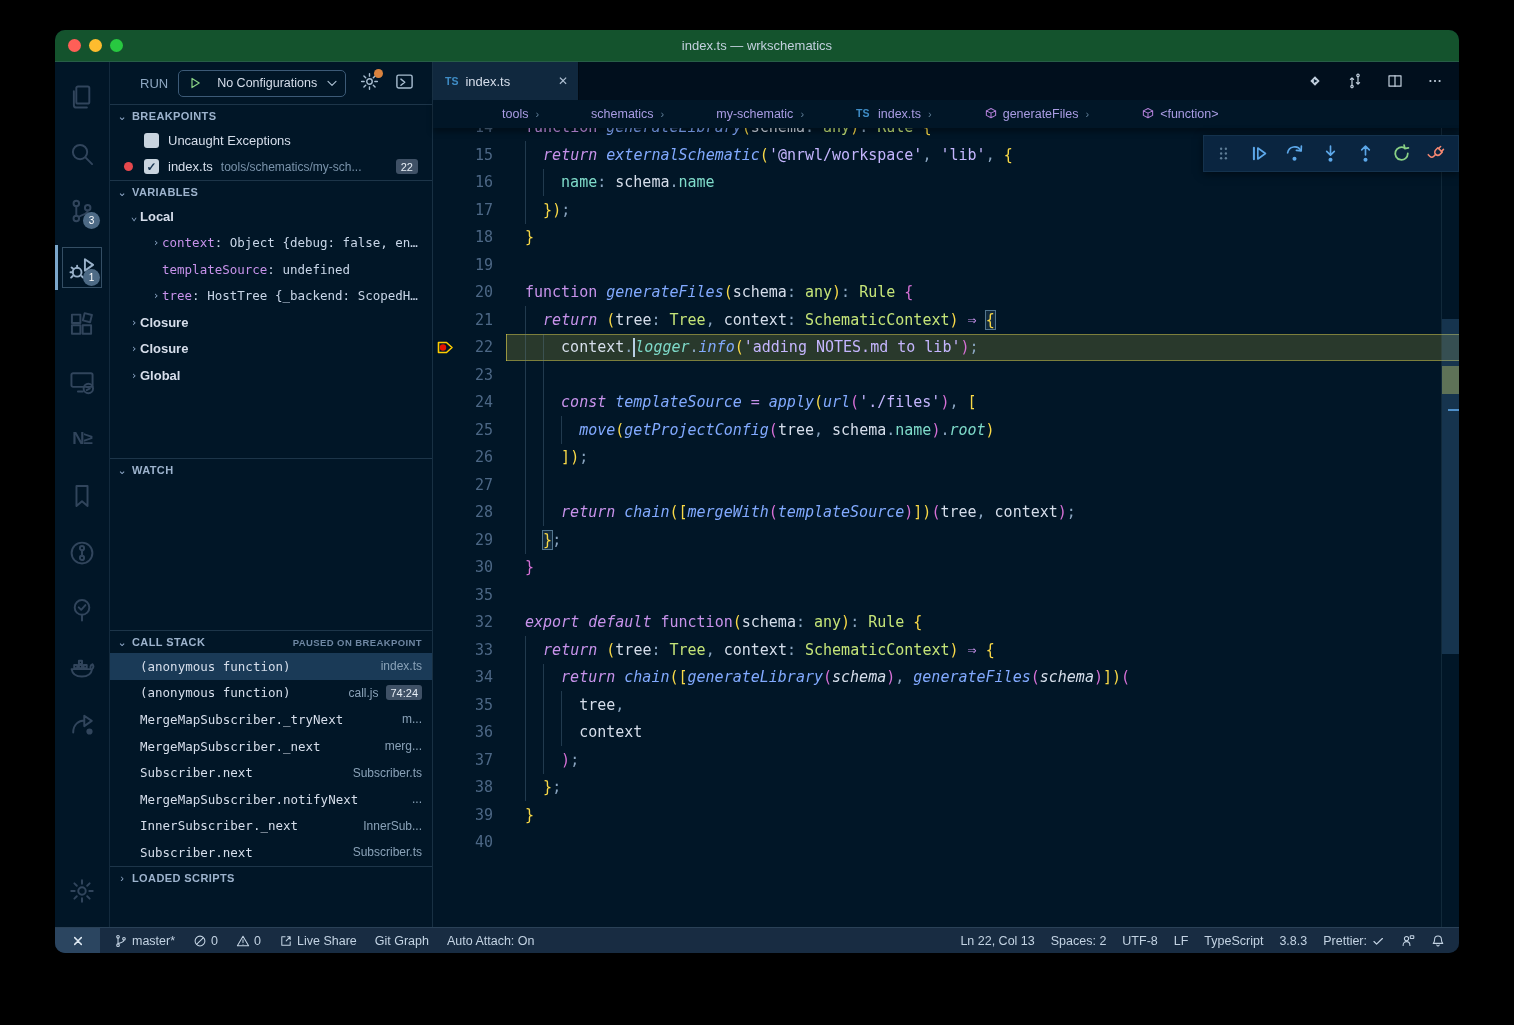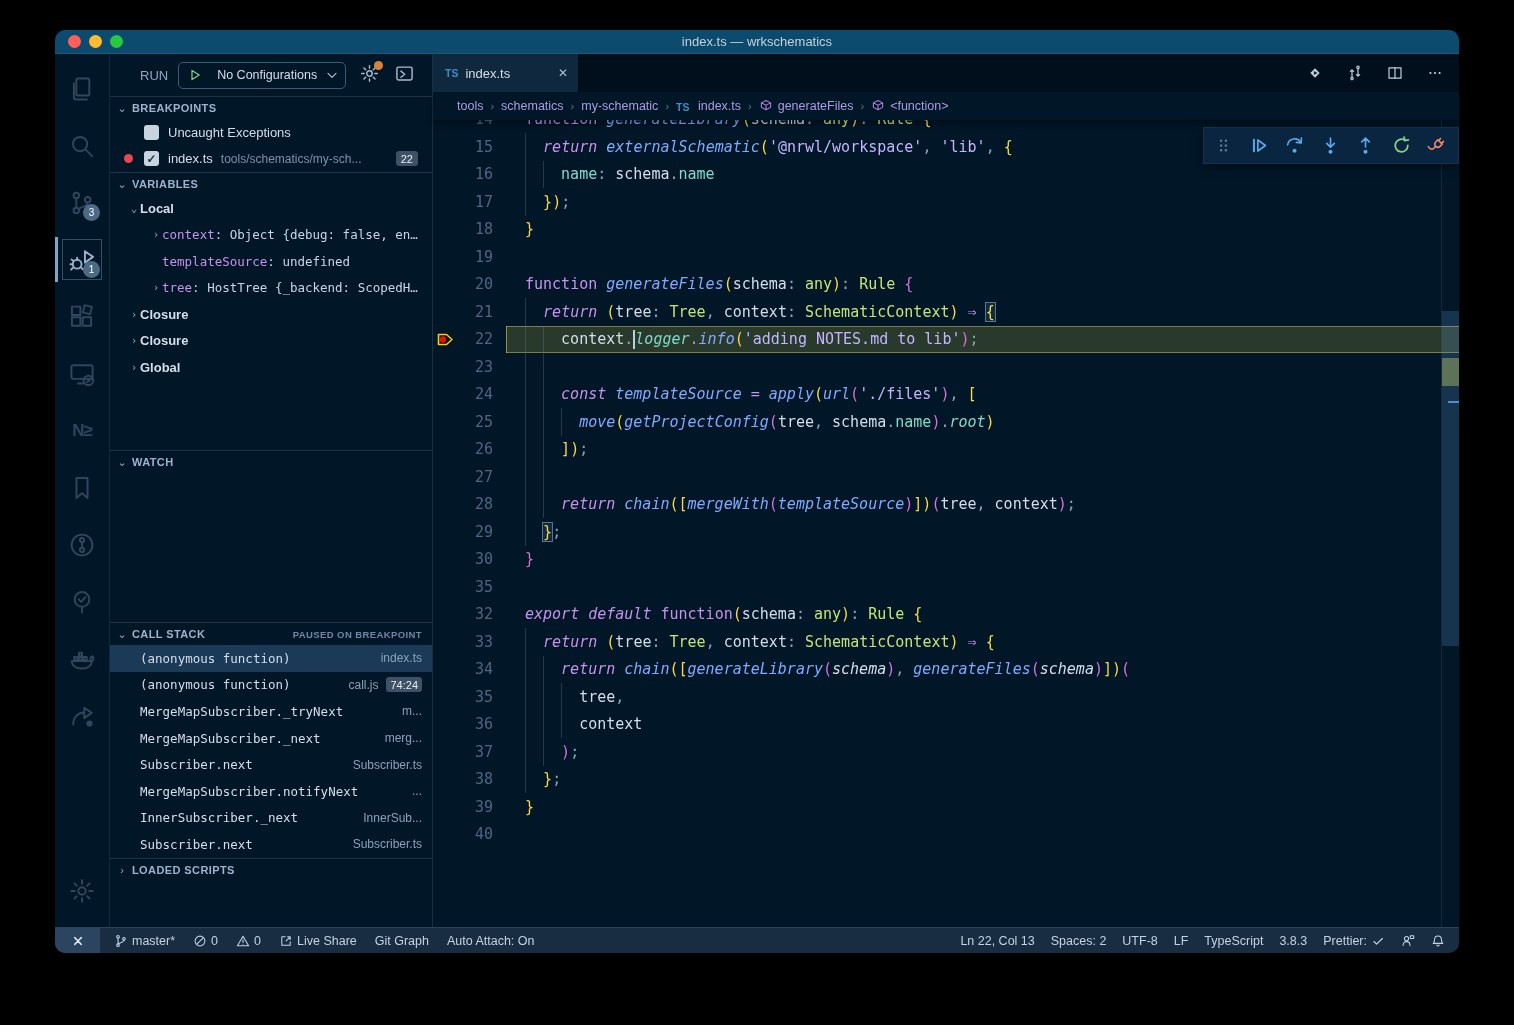--- a/index.html
+++ b/index.html
@@ -3,21 +3,21 @@
 <meta charset="utf-8">
 <style>
   * { margin:0; padding:0; box-sizing:border-box; }
   html,body { width:1514px; height:1025px; background:#000; overflow:hidden;
     font-family:"Liberation Sans", sans-serif; }
   #window { position:absolute; left:55px; top:30px; width:1404px; height:923px;
     background:#011627; border-radius:10px; overflow:hidden;
     box-shadow:0 25px 60px rgba(0,0,0,.8); display:flex; flex-direction:column; }
 
   
-  #titlebar { height:24px; background:#0c4a6e; border-bottom:1px solid rgba(95,126,151,.25);
+  #titlebar { height:32px; background:#14532d; border-bottom:1px solid rgba(95,126,151,.25);
     display:flex; align-items:center; position:relative; flex:0 0 auto; }
   .traffic { display:flex; gap:8px; margin-left:13px; }
   .tl { width:13px; height:13px; border-radius:50%; }
   #win-title { position:absolute; left:0; right:0; text-align:center; font-size:13px; color:#c3d0de; }
 
   
   #main { flex:1; display:flex; min-height:0; }
 
   
   #activitybar { width:55px; background:#011627; border-right:1px solid rgba(95,126,151,.2);
@@ -84,21 +84,21 @@
   #tab-active { width:146px; background:#10283e; display:flex; align-items:center; padding:0 10px 0 12px; gap:7px;
     font-size:13px; color:#d6deeb; cursor:pointer; border-right:1px solid #010b14; }
   .ts-chip { color:#3f8cc5; font-size:10.5px; font-weight:bold; }
   .tab-close { margin-left:auto; color:#aebfd2; font-size:12px; cursor:pointer; }
   #editor-actions { margin-left:auto; display:flex; align-items:center; gap:24px; padding-right:16px; color:#c3d0de; }
   #editor-actions .ico { cursor:pointer; }
 
   #breadcrumbs { position:absolute; left:0; right:0; top:38px; height:28px; background:#011627; z-index:4;
     display:flex; align-items:center; padding-left:24px; font-size:12.5px; color:#a99ce3;
     box-shadow:0 4px 6px rgba(0,0,0,.35); }
-  .crumb { display:flex; align-items:flex-end; cursor:pointer; }
+  .crumb { display:flex; align-items:flex-start; cursor:pointer;margin-left:45px; }
   .crumb-sep { color:#5f7e97; margin:0 7px; font-size:11px; }
   .crumb .ts-chip { margin-right:5px; }
   .crumb svg { width:14px; height:14px; margin-right:5px; color:#b07fd6; }
 
   #debug-toolbar { position:absolute; top:73px; right:0; width:256px; height:37px; background:#0a2540;
     border:1px solid #14324d; z-index:7; display:flex; align-items:center; justify-content:space-between;
     padding:0 12px 0 10px; box-shadow:0 2px 8px rgba(0,0,0,.5); }
   .dbg-btn { display:flex; cursor:pointer; }
   .dbg-btn svg { width:19px; height:19px; }
 

